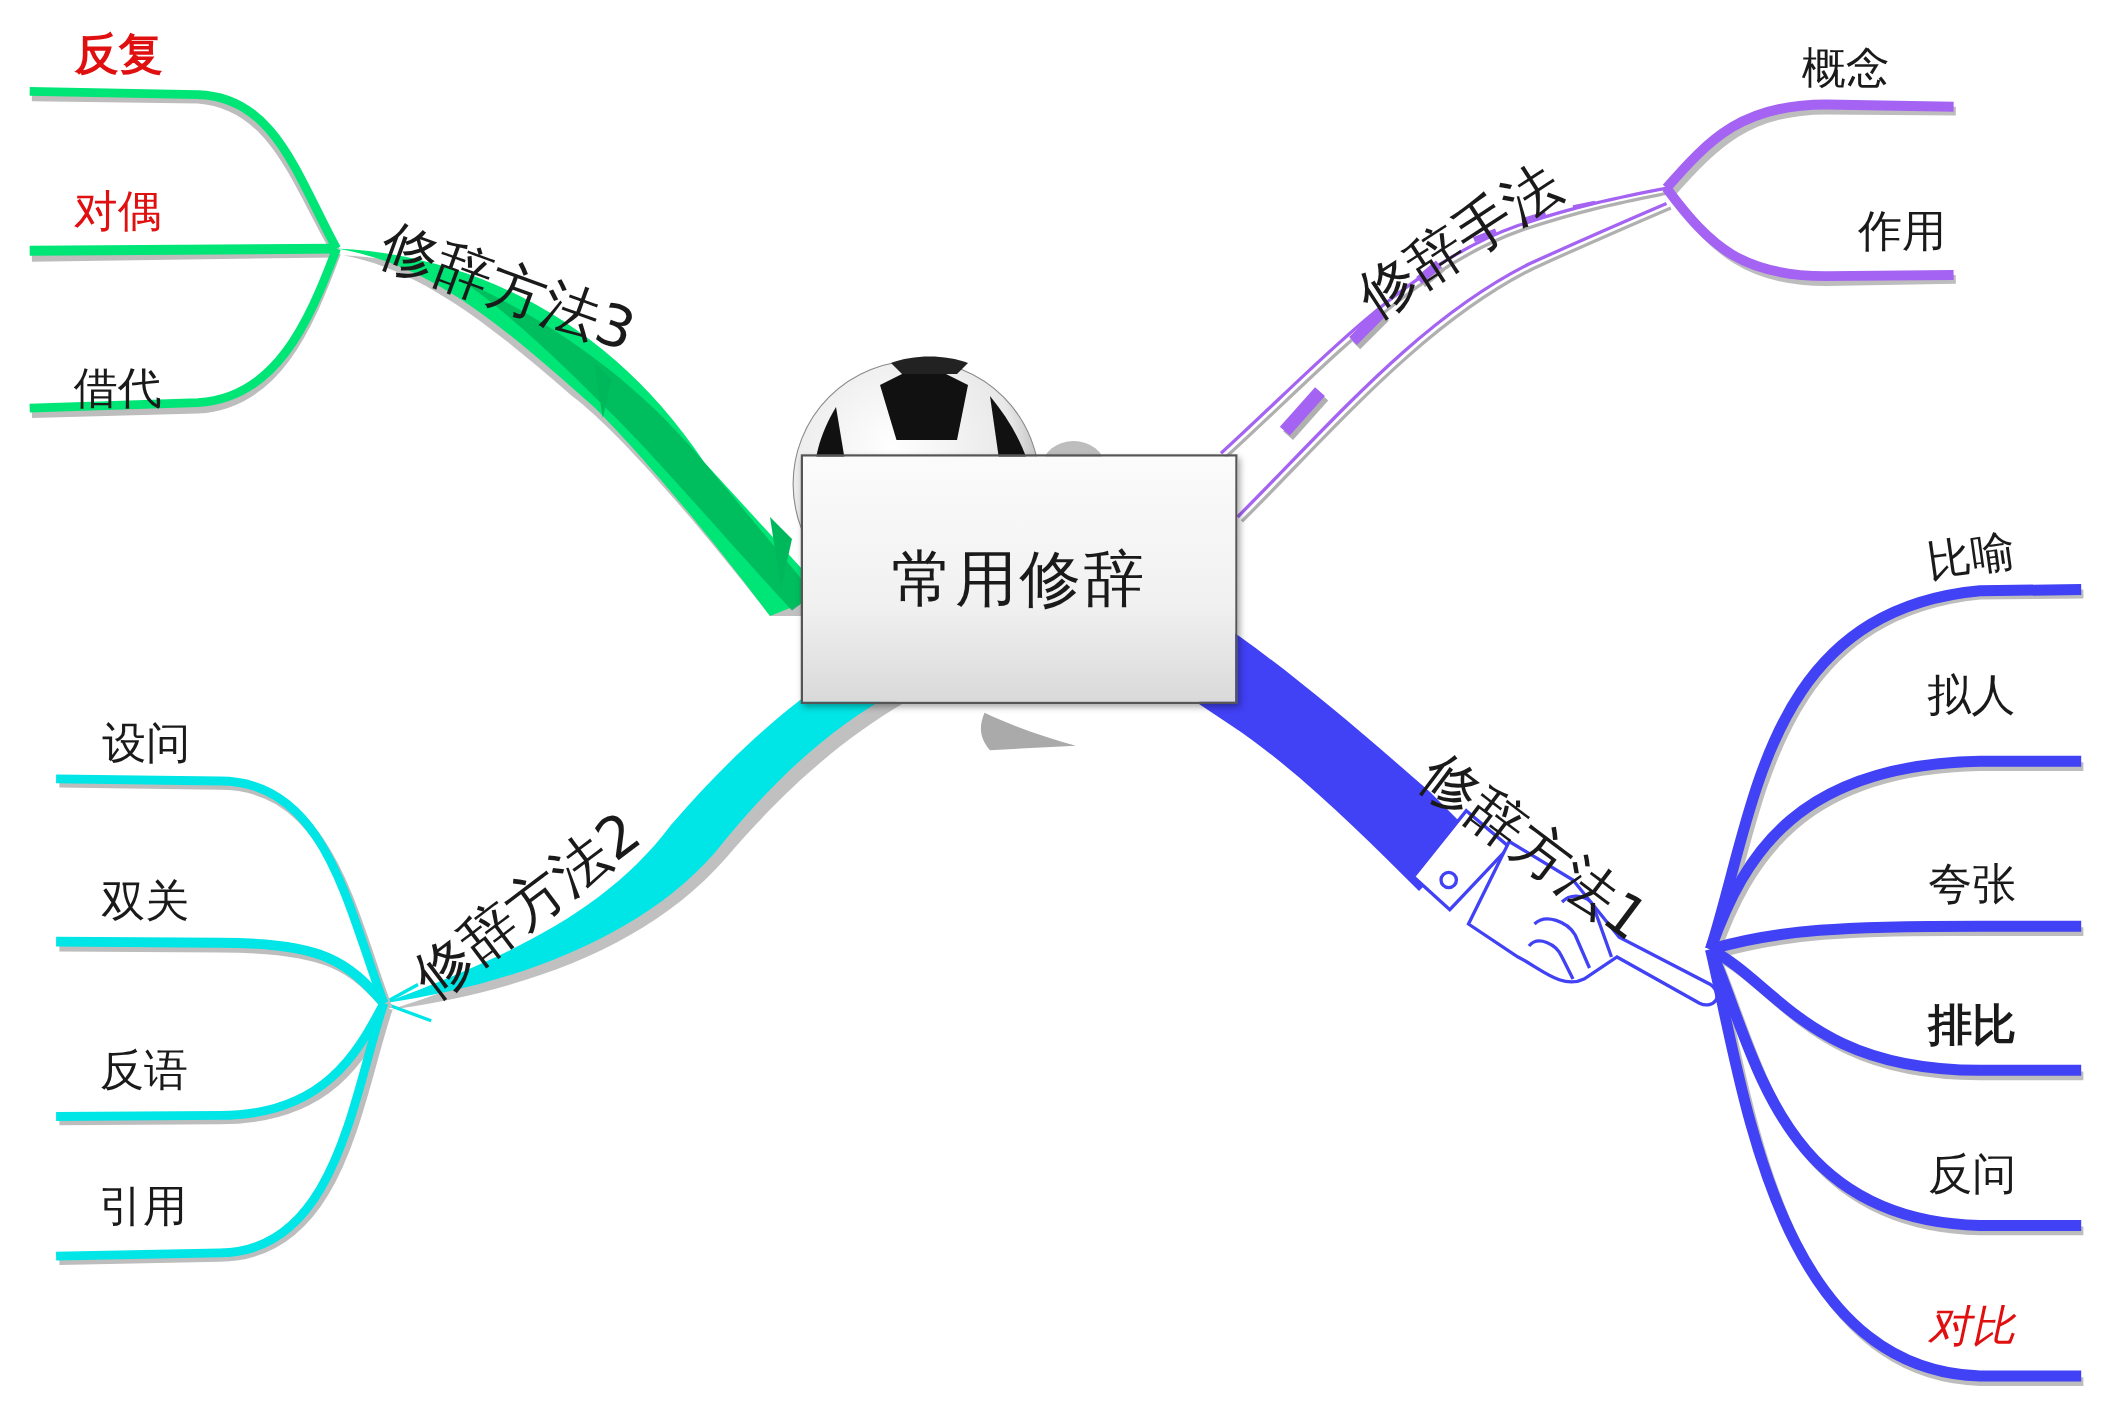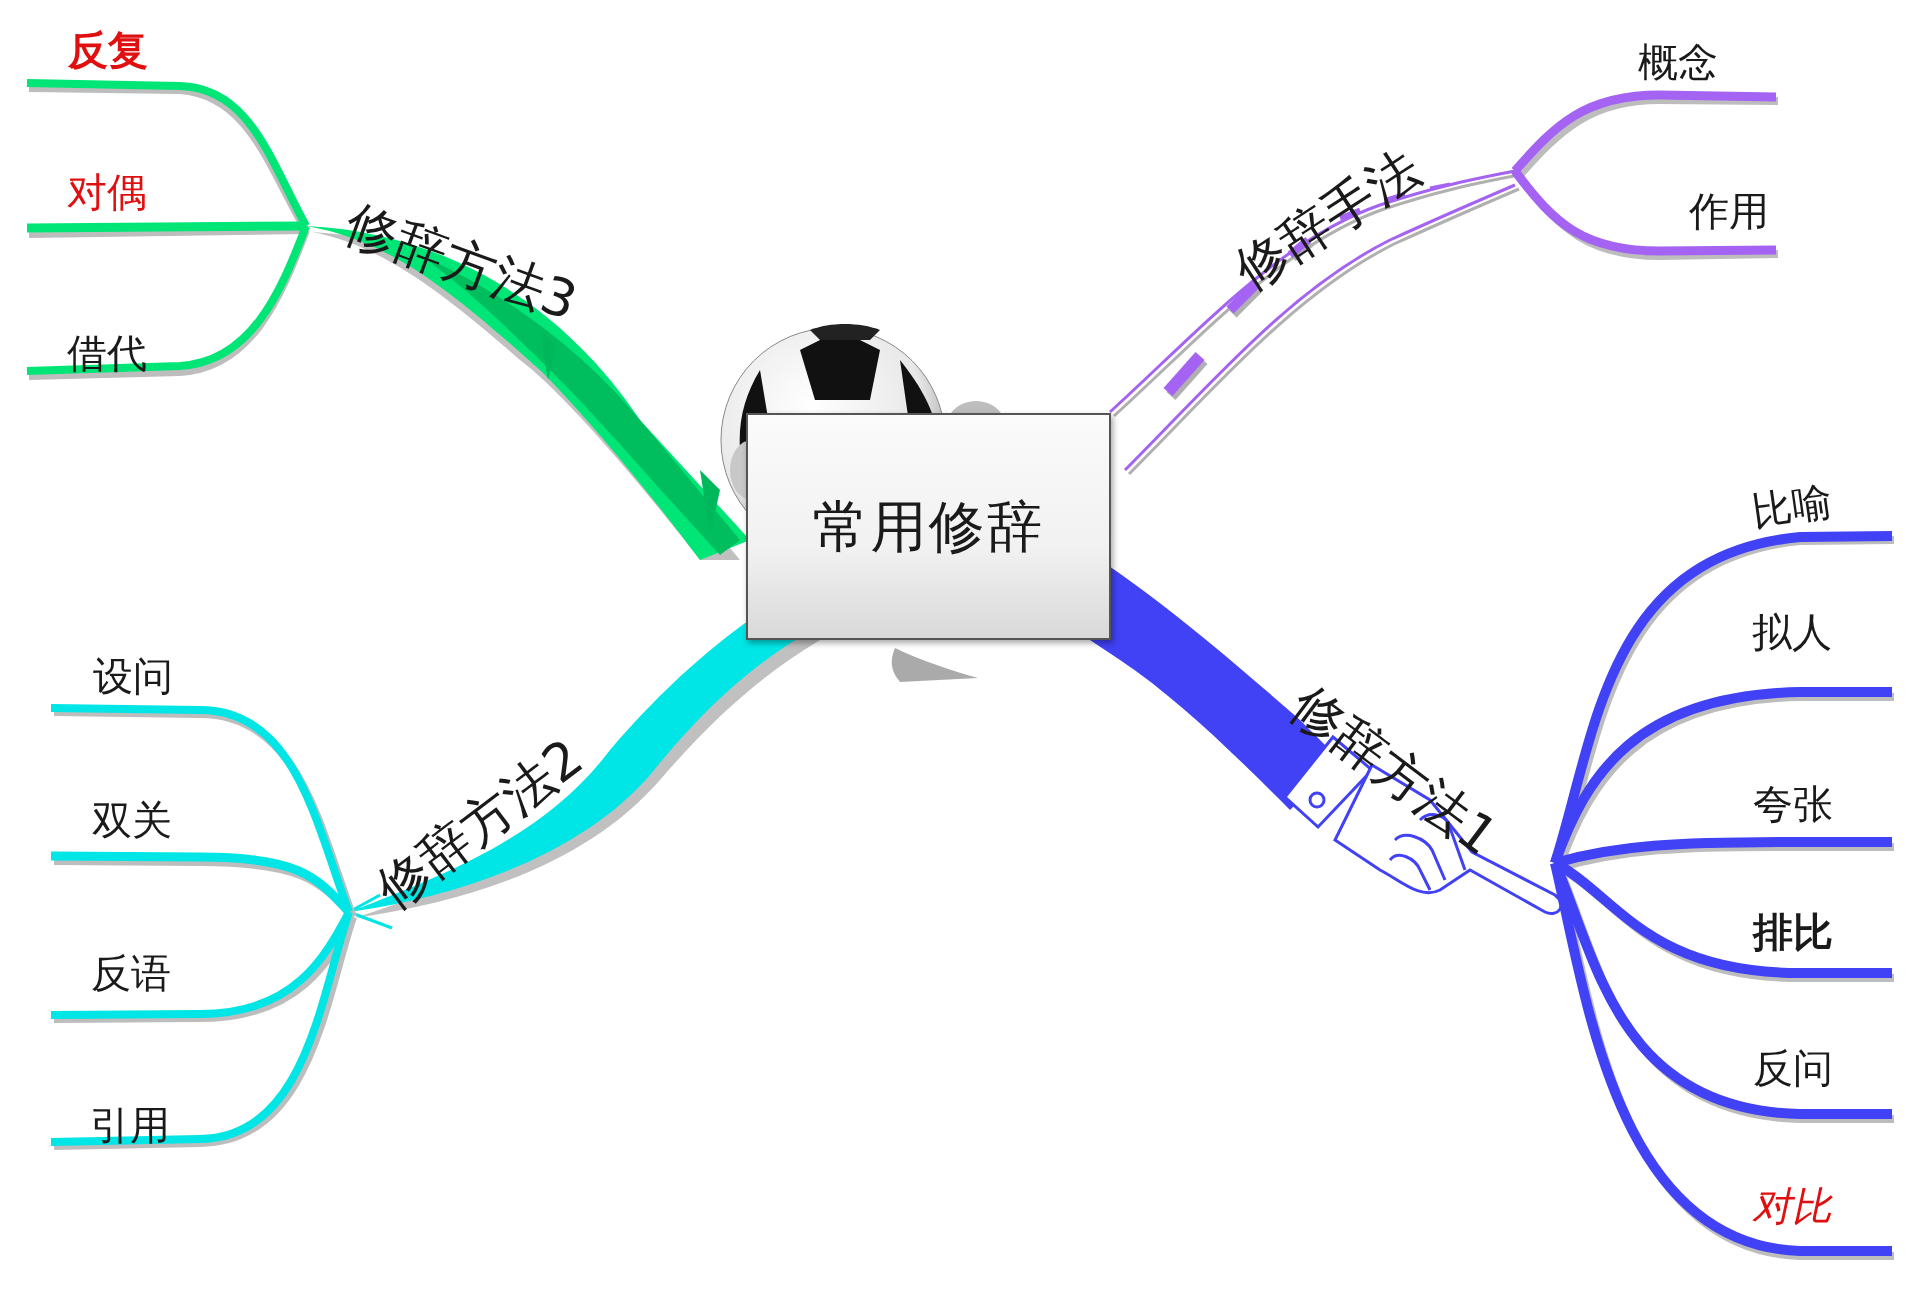--- a/index.html
+++ b/index.html
@@ -5,21 +5,21 @@
   html, body { margin: 0; padding: 0; background: #ffffff; }
   body { width: 1920px; height: 1296px; position: relative; overflow: hidden;
          font-family: "DejaVu Sans", "Liberation Sans", sans-serif; }
   svg.canvas { position: absolute; left: 0; top: 0; }
   .lbl { position: absolute; font-size: 40px; line-height: 1; white-space: nowrap;
          transform: translate(-50%, -50%); color: #1a1a1a; }
   .lbl.red { color: #e01010; }
   .lbl.bold { font-weight: bold; }
   .branch-lbl { position: absolute; font-size: 52px; line-height: 1; white-space: nowrap;
                 color: #1a1a1a; transform-origin: 0 50%; }
-  .center-box { position: absolute; left: 746px; top: 413px; width: 365px; height: 227px;
+  .center-box { position: absolute; left: 728px; top: 413px; width: 397px; height: 227px;
                 box-sizing: border-box; border: 2px solid #555;
                 background: linear-gradient(#fbfbfb 0%, #f1f1f1 60%, #d9d9d9 100%);
                 box-shadow: 2px 3px 6px rgba(0,0,0,0.35);
                 display: flex; align-items: center; justify-content: center; text-align: center; }
   .center-text { font-size: 56px; line-height: 62px; color: #1a1a1a; letter-spacing: 2px; }
 </style>
 </head>
 <body>
 
 <svg class="canvas" width="1920" height="1296" viewBox="0 0 1920 1296">
@@ -146,20 +146,20 @@
 <div class="lbl red bold" style="left:108px; top:50px;">反复</div>
 <div class="lbl red" style="left:107px; top:192px;">对偶</div>
 <div class="lbl" style="left:107px; top:333px;margin-top:20px;">借代</div>
 
 <div class="lbl" style="left:1678px; top:62px;">概念</div>
 <div class="lbl" style="left:1683px; top:211px;margin-left:46px;">作用</div>
 
 <div class="lbl" style="left:133px; top:676px;">设问</div>
 <div class="lbl" style="left:132px; top:820px;text-align:right;">双关</div>
 <div class="lbl" style="left:131px; top:973px;">反语</div>
-<div class="lbl" style="left:130px; top:1097px;margin-top:28px;">引用</div>
+<div class="lbl" style="left:130px; top:1097px;">引用</div>
 
 <div class="lbl" style="left:1792px; top:506px; transform: translate(-50%,-50%) rotate(-8deg);">比喻</div>
 <div class="lbl" style="left:1792px; top:632px;">拟人</div>
 <div class="lbl" style="left:1793px; top:804px;">夸张</div>
 <div class="lbl bold" style="left:1793px; top:932px;">排比</div>
 <div class="lbl" style="left:1793px; top:1068px;">反问</div>
 <div class="lbl red" style="left:1795px; top:1206px; transform: translate(-50%,-50%) skewX(-12deg);">对比</div>
 
 </body></html>

